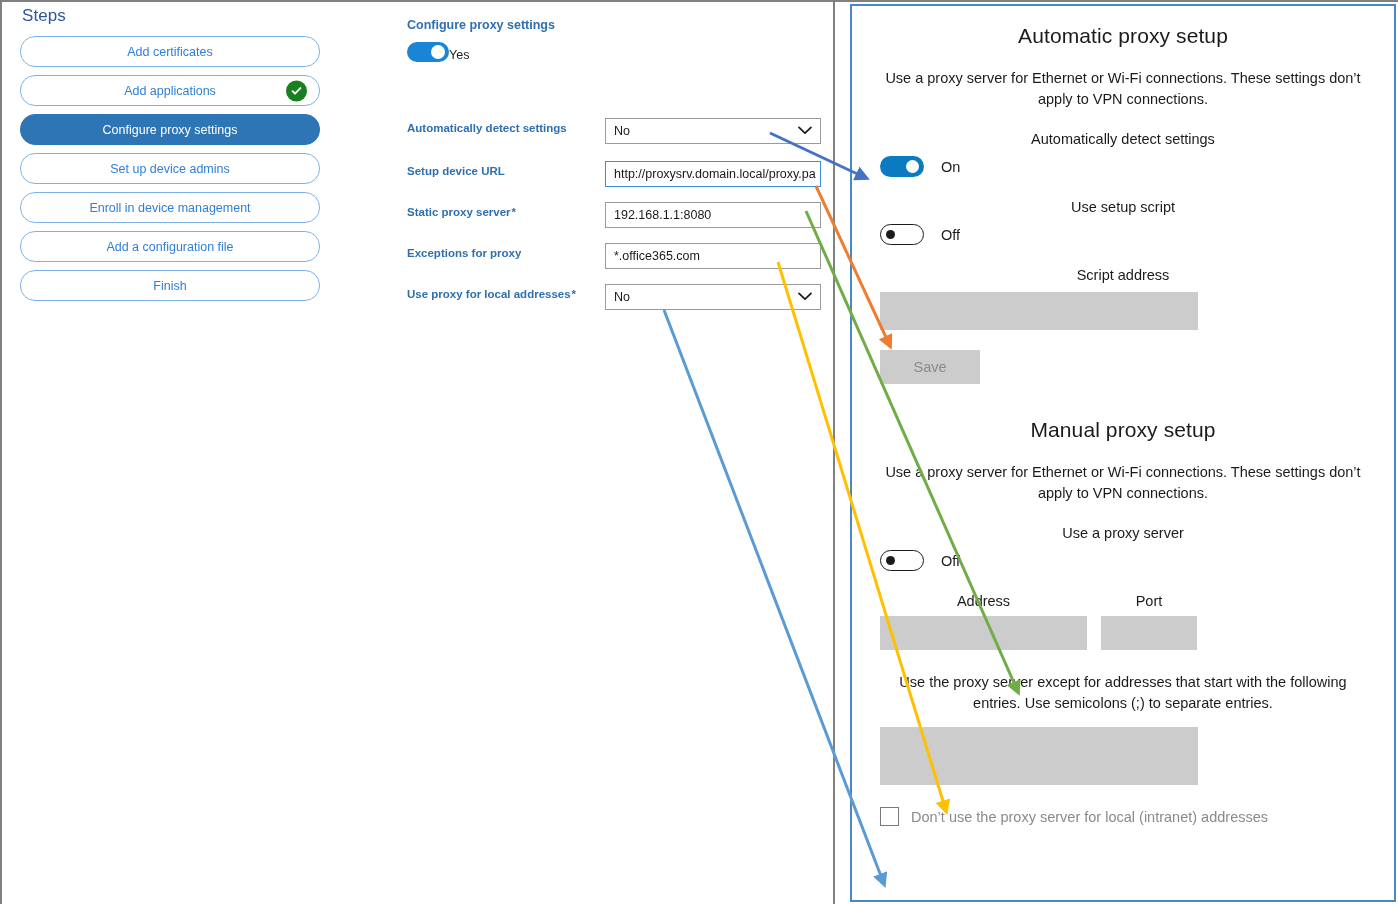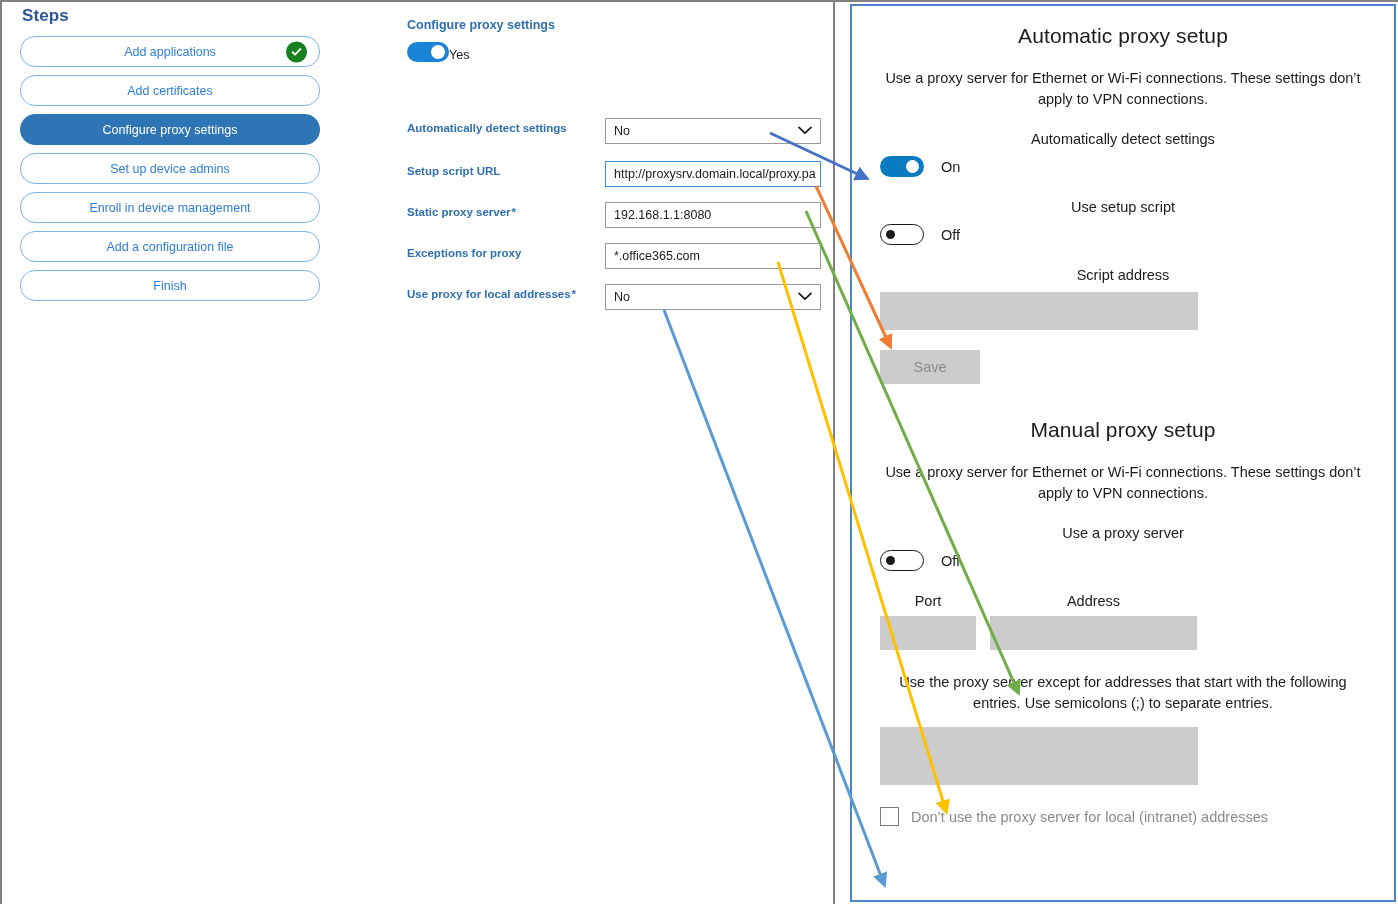--- a/index.html
+++ b/index.html
@@ -29,21 +29,21 @@
   .frame-divider {
     position: absolute; left: 833px; top: 2px; width: 2px; height: 902px;
     background: #808080;
   }
 
   
   #steps-panel {
     position: absolute; left: 20px; top: 6px; width: 300px;
   }
   #steps-title {
-    font-size: 17px; font-weight: bold; color: #2b579a;
+    font-size: 17px; font-weight: normal; color: #2b579a;
     margin: 0 0 10px 2px; letter-spacing: .1px;
   }
   .step-btn {
     position: relative;
     height: 31px;
     border: 1px solid #7fb3e8;
     border-radius: 15px;
     background: #ffffff;
     color: #2f7fd6;
     font-size: 12.5px;
@@ -177,30 +177,30 @@
 <div id="root">
 
   <div class="frame-top"></div>
   <div class="frame-left"></div>
   <div class="frame-divider"></div>
 
   <div id="steps-panel">
     <div id="steps-title">Steps</div>
 
     <div class="step-btn">
+      <span>Add certificates</span>
+    </div>
+
+    <div class="step-btn">
       <span>Add applications</span>
       <span class="step-check">
         <svg width="13" height="13" viewBox="0 0 13 13">
             <path d="M2.6 6.7 L5 9.2 L10.4 3.6" stroke="#ffffff" stroke-width="1.9" fill="none" stroke-linecap="round" stroke-linejoin="round"></path>
           </svg>
       </span>
-    </div>
-
-    <div class="step-btn">
-      <span>Add certificates</span>
     </div>
 
     <div class="step-btn active">
       <span>Configure proxy settings</span>
     </div>
 
     <div class="step-btn">
       <span>Set up device admins</span>
     </div>
 
@@ -233,21 +233,21 @@
         <span>No</span>
         <span class="chev">
           <svg width="14" height="9" viewBox="0 0 14 9">
               <path d="M1 1.3 L7 7.2 L13 1.3" stroke="#1a1a1a" stroke-width="1.7" fill="none" stroke-linecap="round" stroke-linejoin="round"></path>
             </svg>
         </span>
       </div>
     </div>
 
     <div class="field-row" style="top:143px">
-      <div class="field-label"><span>Setup script URL</span></div>
+      <div class="field-label"><span>Setup device URL</span></div>
       <div class="ctl focused">
         <span>http://proxysrv.domain.local/proxy.pa</span>
       </div>
     </div>
 
     <div class="field-row" style="top:184px">
       <div class="field-label"><span>Static proxy server</span><span class="req"> *</span></div>
       <div class="ctl">
         <span>192.168.1.1:8080</span>
       </div>
@@ -306,26 +306,26 @@
       <div class="s-label">Use a proxy server</div>
       <div class="s-tgl-row">
         <div class="s-tgl off">
             <div class="s-knob"></div>
           </div>
         <div class="s-tgl-label">Off</div>
       </div>
 
       <div class="s-addr-row">
         <div class="s-addr-col">
+          <div class="s-col-label">Address</div>
+          <div class="s-addr-box addr"></div>
+        </div>
+        <div class="s-addr-col">
           <div class="s-col-label">Port</div>
           <div class="s-addr-box port"></div>
-        </div>
-        <div class="s-addr-col">
-          <div class="s-col-label">Address</div>
-          <div class="s-addr-box addr"></div>
         </div>
       </div>
 
       <div class="s-p" style="margin-bottom:14px">Use the proxy server except for addresses that start with the following entries. Use semicolons (;) to separate entries.</div>
       <div class="s-box" style="height:58px;margin-bottom:22px"></div>
 
       <div class="s-check-row">
         <div class="s-check"></div>
         <div class="s-check-label">Don’t use the proxy server for local (intranet) addresses</div>
       </div>

